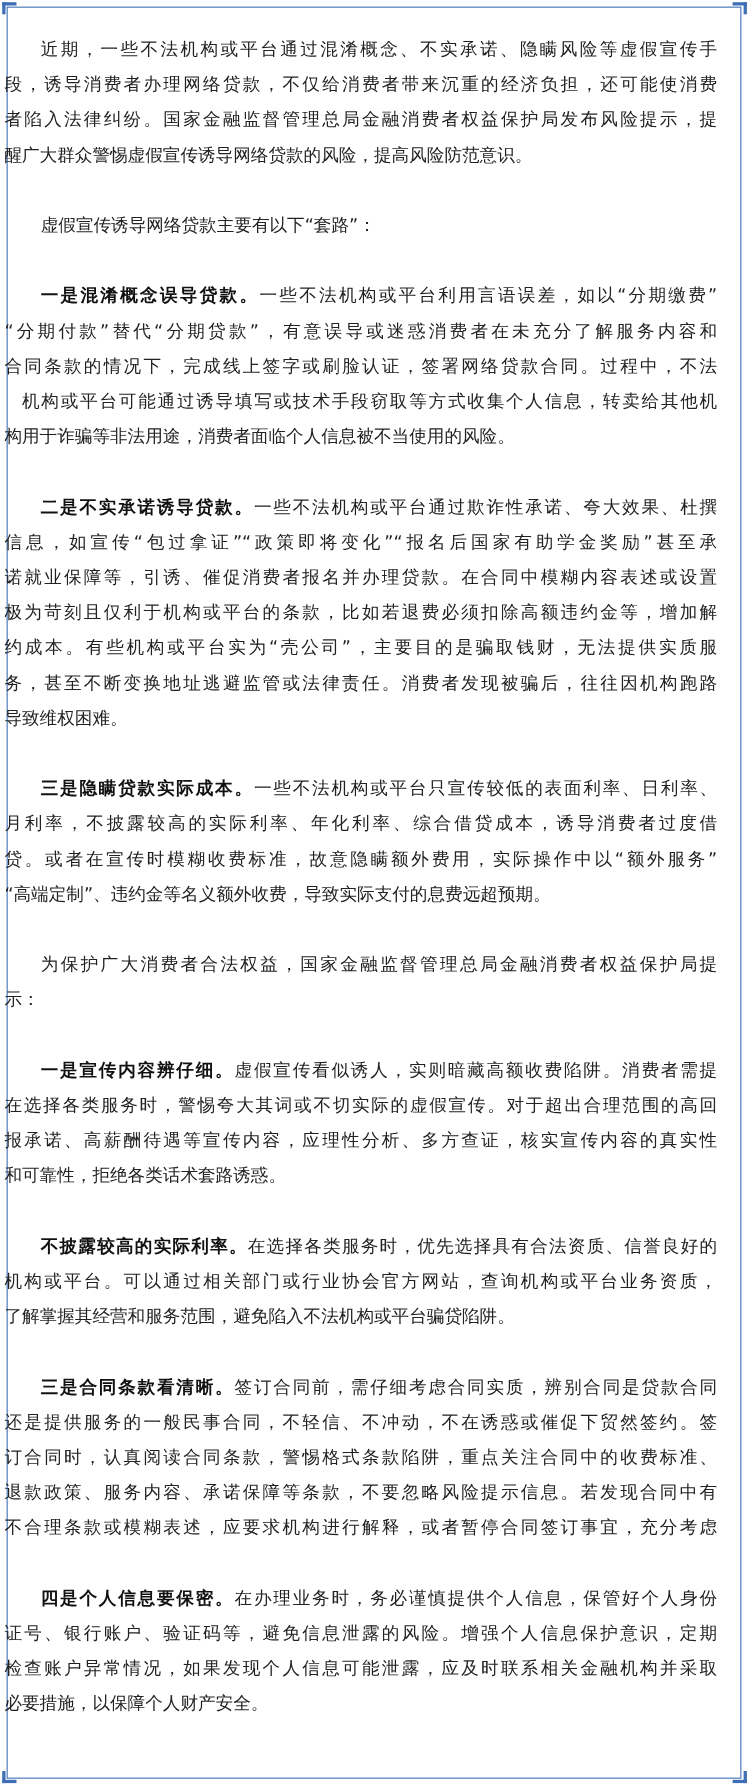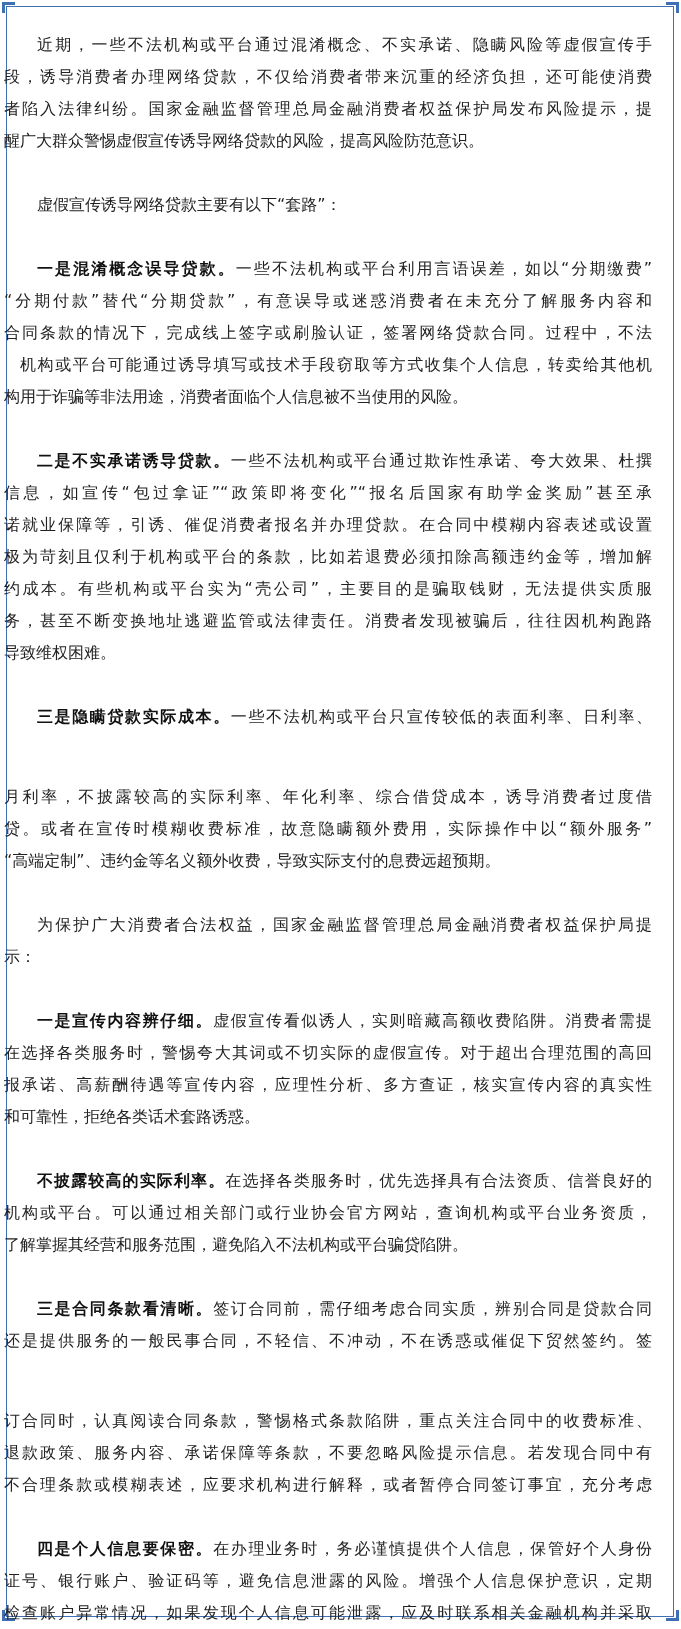--- a/index.html
+++ b/index.html
@@ -55,21 +55,21 @@
       <span class="line indent" style="white-space: normal; word-break: break-all;"><span class="bold">二是不实承诺诱导贷款。</span><span>一些不法机构或平台通过欺诈性承诺、夸大效果、杜撰</span></span>
       <span class="line" style="white-space: normal; word-break: break-all;"><span>信息，如宣传“包过拿证”“政策即将变化”“报名后国家有助学金奖励”甚至承</span></span>
       <span class="line" style="white-space: normal; word-break: break-all;"><span>诺就业保障等，引诱、催促消费者报名并办理贷款。在合同中模糊内容表述或设置</span></span>
       <span class="line" style="white-space: normal; word-break: break-all;"><span>极为苛刻且仅利于机构或平台的条款，比如若退费必须扣除高额违约金等，增加解</span></span>
       <span class="line" style="white-space: normal; word-break: break-all;"><span>约成本。有些机构或平台实为“壳公司”，主要目的是骗取钱财，无法提供实质服</span></span>
       <span class="line" style="white-space: normal; word-break: break-all;"><span>务，甚至不断变换地址逃避监管或法律责任。消费者发现被骗后，往往因机构跑路</span></span>
       <span class="line last"><span>导致维权困难。</span></span>
     </div>
     <div class="para">
       <span class="line indent" style="white-space: normal; word-break: break-all;"><span class="bold">三是隐瞒贷款实际成本。</span><span>一些不法机构或平台只宣传较低的表面利率、日利率、</span></span>
-      <span class="line" style="white-space: normal; word-break: break-all; margin-top: 48px;"><span>月利率，不披露较高的实际利率、年化利率、综合借贷成本，诱导消费者过度借</span></span>
+      <span class="line" style="white-space: normal; word-break: break-all;"><span>月利率，不披露较高的实际利率、年化利率、综合借贷成本，诱导消费者过度借</span></span>
       <span class="line" style="white-space: normal; word-break: break-all;"><span>贷。或者在宣传时模糊收费标准，故意隐瞒额外费用，实际操作中以“额外服务”</span></span>
       <span class="line last"><span>“高端定制”、违约金等名义额外收费，导致实际支付的息费远超预期。</span></span>
     </div>
     <div class="para">
       <span class="line indent" style="white-space: normal; word-break: break-all;"><span>为保护广大消费者合法权益，国家金融监督管理总局金融消费者权益保护局提</span></span>
       <span class="line last"><span>示：</span></span>
     </div>
     <div class="para">
       <span class="line indent" style="white-space: normal; word-break: break-all;"><span class="bold">一是宣传内容辨仔细。</span><span>虚假宣传看似诱人，实则暗藏高额收费陷阱。消费者需提</span></span>
       <span class="line" style="white-space: normal; word-break: break-all;"><span>在选择各类服务时，警惕夸大其词或不切实际的虚假宣传。对于超出合理范围的高回</span></span>
@@ -77,21 +77,21 @@
       <span class="line last"><span>和可靠性，拒绝各类话术套路诱惑。</span></span>
     </div>
     <div class="para">
       <span class="line indent" style="white-space: normal; word-break: break-all;"><span class="bold">不披露较高的实际利率。</span><span>在选择各类服务时，优先选择具有合法资质、信誉良好的</span></span>
       <span class="line" style="white-space: normal; word-break: break-all;"><span>机构或平台。可以通过相关部门或行业协会官方网站，查询机构或平台业务资质，</span></span>
       <span class="line last"><span>了解掌握其经营和服务范围，避免陷入不法机构或平台骗贷陷阱。</span></span>
     </div>
     <div class="para">
       <span class="line indent" style="white-space: normal; word-break: break-all;"><span class="bold">三是合同条款看清晰。</span><span>签订合同前，需仔细考虑合同实质，辨别合同是贷款合同</span></span>
       <span class="line" style="white-space: normal; word-break: break-all;"><span>还是提供服务的一般民事合同，不轻信、不冲动，不在诱惑或催促下贸然签约。签</span></span>
-      <span class="line" style="white-space: normal; word-break: break-all; margin-top: 48px;"><span>订合同时，认真阅读合同条款，警惕格式条款陷阱，重点关注合同中的收费标准、</span></span>
+      <span class="line" style="white-space: normal; word-break: break-all;"><span>订合同时，认真阅读合同条款，警惕格式条款陷阱，重点关注合同中的收费标准、</span></span>
       <span class="line" style="white-space: normal; word-break: break-all;"><span>退款政策、服务内容、承诺保障等条款，不要忽略风险提示信息。若发现合同中有</span></span>
       <span class="line" style="white-space: normal; word-break: break-all;"><span>不合理条款或模糊表述，应要求机构进行解释，或者暂停合同签订事宜，充分考虑</span></span>
     </div>
     <div class="para">
       <span class="line indent" style="white-space: normal; word-break: break-all;"><span class="bold">四是个人信息要保密。</span><span>在办理业务时，务必谨慎提供个人信息，保管好个人身份</span></span>
       <span class="line" style="white-space: normal; word-break: break-all;"><span>证号、银行账户、验证码等，避免信息泄露的风险。增强个人信息保护意识，定期</span></span>
       <span class="line" style="white-space: normal; word-break: break-all;"><span>检查账户异常情况，如果发现个人信息可能泄露，应及时联系相关金融机构并采取</span></span>
       <span class="line last"><span>必要措施，以保障个人财产安全。</span></span>
     </div>
   </div>

